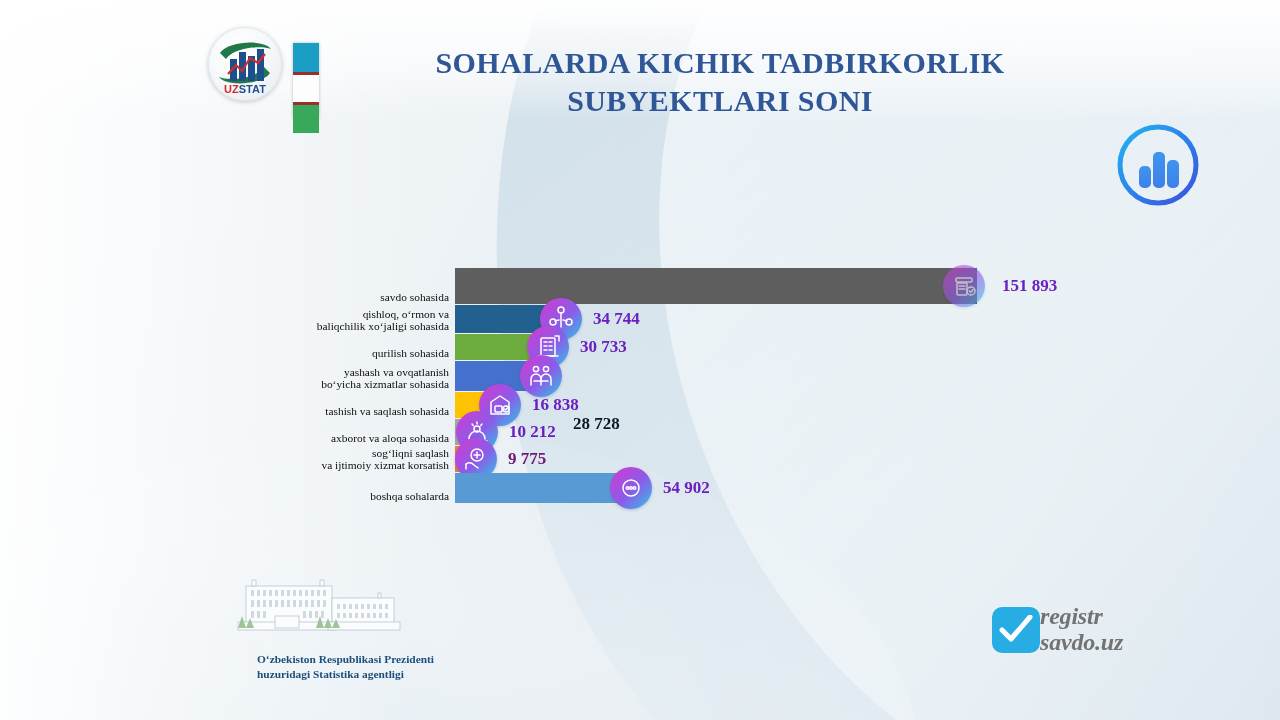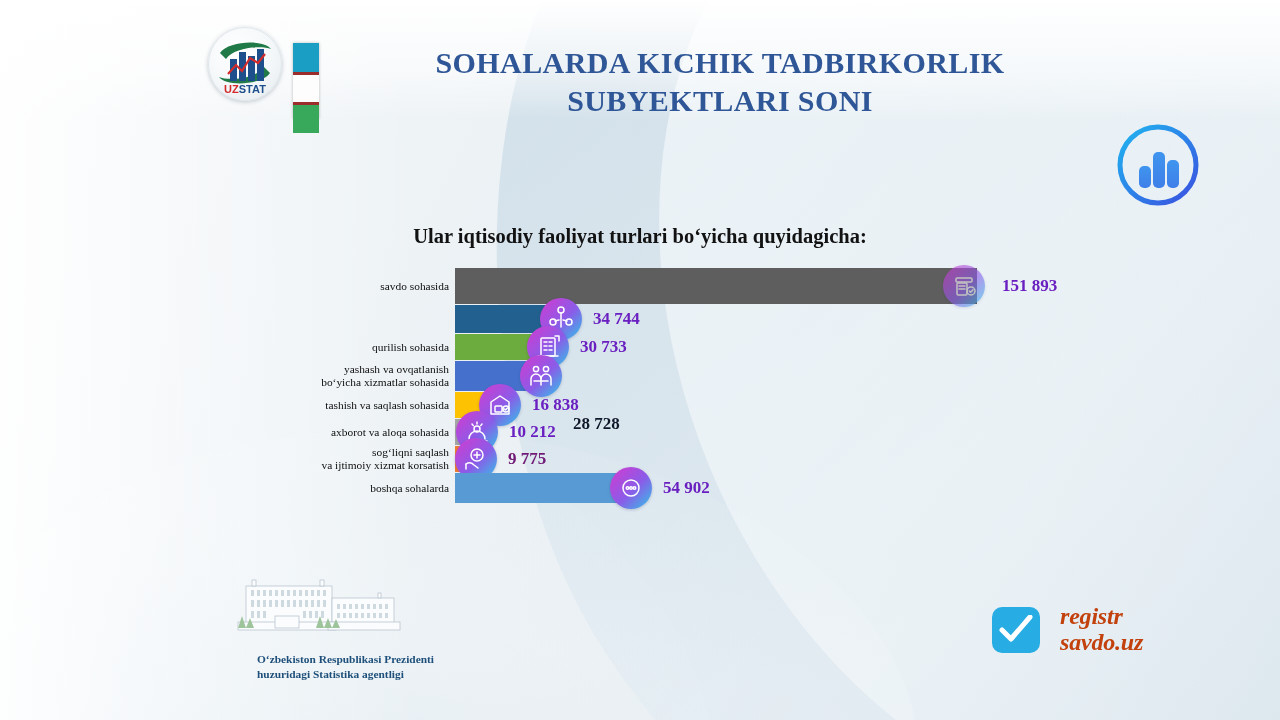--- a/index.html
+++ b/index.html
@@ -97,21 +97,21 @@
     font-family:"Liberation Serif", serif;
   }
 
   
   .badge { position:absolute; left:1113px; top:120px; width:90px; height:90px; }
 
   
   .chart { position:absolute; left:0; top:268px; width:1280px; }
   .bars { position:absolute; left:0; top:0; width:1280px; }
   .barrow {
-    position:relative; display:flex; align-items:center;
+    position:relative; display:flex; align-items:flex-end;
     margin-bottom:1px;
     padding-left:6px;
   }
   .lbl {
     position:absolute; right:831px; 
     width:260px; text-align:right;
     font-size:11.4px; line-height:12.6px; color:#0c0c0c;
     font-family:"Liberation Serif", serif;
     white-space:pre-line;
   }
@@ -137,21 +137,21 @@
   }
   .registr { position:absolute; left:992px; top:603px; width:162px; height:56px; }
   .registr-mark {
     position:absolute; left:0; top:4px; width:48px; height:46px;
     border-radius:10px; background:#27ace4;
     display:flex; align-items:center; justify-content:center;
   }
   .registr-txt {
     position:absolute; left:48px; top:0px;
     font-family:"Liberation Serif", serif; font-style:italic; font-weight:bold;
-    color:#c2410c; font-size:24px; line-height:26px; letter-spacing:-.2px;padding-left:20px;
+    color:#737373; font-size:24px; line-height:26px; letter-spacing:-.2px;
   }
 </style>
 </head>
 <body>
 
 <div id="bg">
   <div class="bg-base"></div>
   <div class="swoosh1"></div>
   <div class="swoosh2"></div>
   <div class="swoosh3"></div>
@@ -204,21 +204,20 @@
             <stop offset="100%" stop-color="#3f7fe8"></stop>
         </linearGradient>
       </defs>
       <circle cx="45" cy="45" r="38" fill="none" stroke="url(#bg1)" stroke-width="5"></circle>
       <rect x="26" y="46" width="12" height="22" rx="5" fill="url(#bg2)"></rect>
       <rect x="40" y="32" width="12" height="36" rx="5" fill="url(#bg2)"></rect>
       <rect x="54" y="40" width="12" height="28" rx="5" fill="url(#bg2)"></rect>
     </svg>
   </div>
 
-  <div class="subtitle">Ular iqtisodiy faoliyat turlari bo‘yicha quyidagicha:</div>
 
   <div class="chart">
     <div class="bars" id="bars-host">
         <div class="barrow" style="height: 36px;">
           <div class="lbl">savdo sohasida</div>
           <div class="bar" style="width: 522px; height: 36px; background: rgb(94, 94, 94);"></div>
           <div class="bubble" style="left: 943px; top: -3px; opacity: 0.62;">
             <svg width="42" height="42" viewBox="0 0 42 42">
               <defs>
                 <linearGradient id="gA0" x1="0" y1="0" x2="1" y2="1">
@@ -233,20 +232,22 @@
                 <rect x="9" y="14" width="10" height="12" rx="1.2"></rect>
                 <path d="M11 17h6M11 20h6"></path>
                 <circle cx="23" cy="22" r="4"></circle>
                 <path d="M21.3 22l1.3 1.3 2.4-2.6"></path>
               </g>
             </svg>
           </div>
           <div class="val" style="left: 996px; top: 8px; color: rgb(106, 32, 192); margin-left: 6px;">151 893</div>
         </div>
         <div class="barrow" style="height: 28px;">
+          <div class="lbl">qishloq,  o‘rmon va
+baliqchilik  xo‘jaligi  sohasida</div>
           <div class="bar" style="width: 119px; height: 28px; background: rgb(34, 97, 143);"></div>
           <div class="bubble" style="left: 540px; top: -7px;">
             <svg width="42" height="42" viewBox="0 0 42 42">
               <defs>
                 <linearGradient id="gA2" x1="0" y1="0" x2="1" y2="1">
                   <stop offset="0%" stop-color="#d43ad0"></stop>
                   <stop offset="55%" stop-color="#8a5ce8"></stop>
                   <stop offset="100%" stop-color="#2fc6e8"></stop>
                 </linearGradient>
               </defs>

